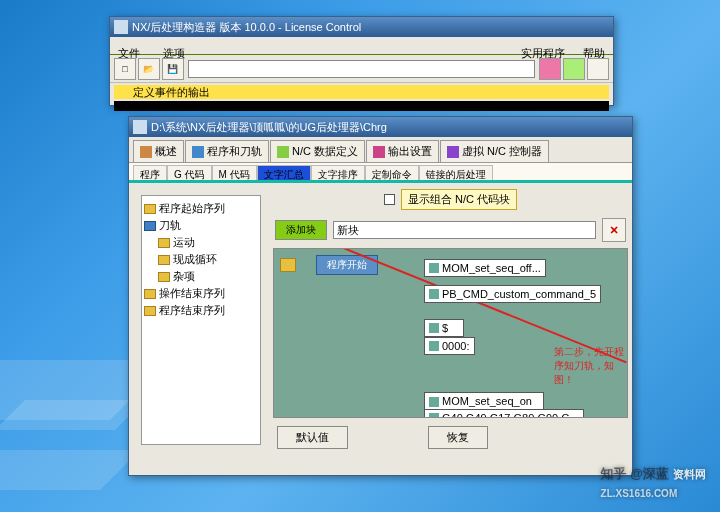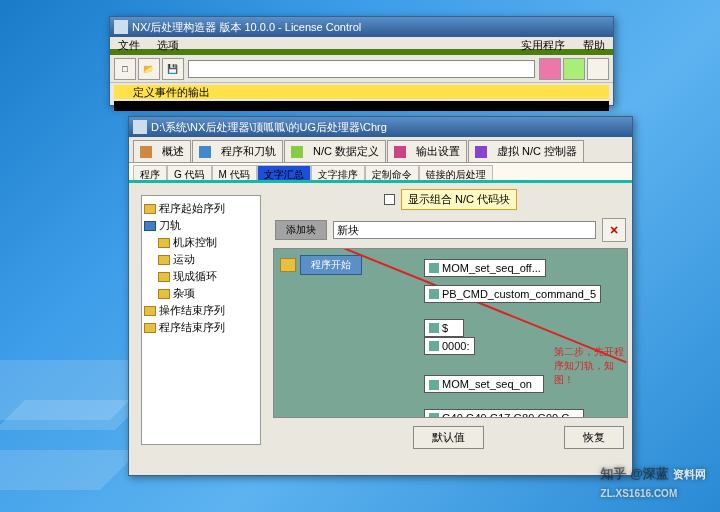--- a/index.html
+++ b/index.html
@@ -6,57 +6,57 @@
 body{width:720px;height:512px;background:linear-gradient(135deg,#1a7bc9 0%,#3d9de8 30%,#5db3f0 60%,#2a8ad5 100%);position:relative;overflow:hidden}
 .bg-streak{position:absolute;background:rgba(255,255,255,0.15);transform:skewX(-45deg)}
 .bg-streak.s1{width:180px;height:60px;left:-40px;top:360px}
 .bg-streak.s2{width:120px;height:30px;left:10px;top:400px}
 .bg-streak.s3{width:140px;height:40px;left:-20px;top:450px}
 .win{position:absolute;background:#eae7de;border:1px solid #3a5f8a;box-shadow:2px 2px 8px rgba(0,0,0,0.4)}
 .win1{left:109px;top:16px;width:505px;height:90px}
 .win2{left:128px;top:116px;width:505px;height:360px}
 .titlebar{height:20px;background:linear-gradient(#5a8fc7,#2d5a91);display:flex;align-items:center;padding:0 4px;color:#fff;font-size:10px}
 .titlebar .icon{width:14px;height:14px;background:#cde;margin-right:4px}
-.menubar{height:18px;background:#eae7de;display:flex;padding:0 4px;gap:9px;border-bottom:6px solid #4d7c0f}
+.menubar{height:18px;background:#eae7de;display:flex;padding:8px 4px;gap:15px;border-bottom:1px solid #4d7c0f}
 .menubar span{padding:1px 4px}
 .menubar .right{margin-left:auto;display:flex;gap:10px}
 .toolbar{height:28px;background:#eae7de;display:flex;align-items:center;padding:2px 4px;gap:2px;border-bottom:1px solid #bbb}
 .tbtn{width:22px;height:22px;border:1px solid #999;background:#f5f2e9;display:flex;align-items:center;justify-content:center;font-size:9px}
 .input-long{flex:1;height:18px;border:1px solid #888;background:#fff;margin:0 2px}
 .win1 .statusbar{height:14px;background:#ffe24a;margin:2px 4px;font-size:10px;padding:0 19px;display:flex;align-items:center}
 .win1 .blackbar{height:10px;background:#000;margin:2px 4px}
 .tabstrip{height:26px;background:#eae7de;display:flex;gap:1px;padding:3px 4px 0;border-bottom:1px solid #999}
-.tab{padding:3px 6px;border:1px solid #999;border-bottom:none;background:#f0eee5;font-size:10px;display:flex;align-items:center;gap:10px;white-space:nowrap}
+.tab{padding:3px 6px;border:1px solid #999;border-bottom:none;background:#f0eee5;font-size:10px;display:flex;align-items:center;gap:3px;white-space:nowrap}
 .tab .ti{width:12px;height:12px;background:#d4a}
 .subtabs{height:20px;background:#fbf9f0;display:flex;gap:0;padding:2px 4px 0;border-bottom:3px solid #14b8a6}
 .subtab{padding:2px 6px;border:1px solid #bbb;border-bottom:none;font-size:10px;background:#f5f2e9}
 .subtab.active{background:#1d4ed8}
 .body2{display:flex;height:calc(100% - 84px)}
 .tree{width:120px;background:#fff;border:1px solid #999;margin:12px;overflow:auto;font-size:10px;padding:4px 2px}
 .tree .node{display:flex;align-items:center;gap:3px;padding:1px 0;white-space:nowrap}
 .tree .nico{width:12px;height:10px;background:#e8c040;border:1px solid #aa8020}
 .tree .nico.blue{background:#4080c0;border-color:#205080}
 .tree .indent1{padding-left:14px}
 .main{flex:1;margin:4px 4px 4px 0;display:flex;flex-direction:column;gap:4px}
 .topctl{display:flex;align-items:center;gap:6px;padding:2px}
 .chk{width:11px;height:11px;border:1px solid #555;background:#fff}
 .yellownote{background:#fef9c3;padding:2px 6px;font-size:11px;border:1px solid #c9a820}
-.btn{padding:2px 10px;border:1px solid #888;background:#a3a3a3;font-size:10px}
+.btn{padding:2px 10px;border:1px solid #888;background:#84cc16;font-size:10px}
 .selbox{flex:1;height:18px;border:1px solid #888;background:#fff;padding:0 3px;font-size:10px;display:flex;align-items:center}
 .xbtn{width:24px;height:24px;border:1px solid #999;background:#f5f2e9;display:flex;align-items:center;justify-content:center;color:#c00;font-weight:bold}
 .canvas{flex:1;background:#7aa695;border:1px solid #888;position:relative;overflow:hidden}
-.cv-head{position:absolute;left:6px;top:6px;display:flex;align-items:center;gap:4px}
+.cv-head{position:absolute;left:6px;top:6px;display:flex;align-items:center;gap:20px}
 .cv-head .hico{width:16px;height:14px;background:#e8c040;border:1px solid #aa8020}
 .cv-head .hlabel{background:#5a8fc7;color:#fff;padding:2px 10px;font-size:10px;border:1px solid #2d5a91}
 .node-box{position:absolute;background:#fff;border:1px solid #555;padding:2px 4px;font-size:9px;min-width:110px;display:flex;align-items:center;gap:3px}
 .node-box .nb-ico{width:10px;height:10px;background:#6a9}
 .node-box.small{min-width:40px}
 .redline{position:absolute;border-top:2px solid #d22;transform-origin:left center}
 .annot{position:absolute;color:#d22;font-size:10px}
-.btnrow{display:flex;gap:80px;justify-content:flex-end;padding:4px}
+.btnrow{display:flex;gap:80px;justify-content:flex-start;padding:4px}
 .btn2{padding:3px 18px;border:1px solid #888;background:#efece3;font-size:11px}
 .watermark{position:absolute;right:14px;bottom:12px;font-size:15px;color:rgba(255,255,255,0.85);font-weight:bold;text-shadow:0 0 4px rgba(0,0,0,0.5)}
 .watermark .zh{color:rgba(30,40,60,0.65);font-size:13px}
 </style>
 </head>
 <body>
 
 <div class="bg-streak s1"></div>
 <div class="bg-streak s2"></div>
 <div class="bg-streak s3"></div>
@@ -130,24 +130,20 @@
       <div class="node">
           <div class="nico"></div>
           <span>程序起始序列</span>
         </div>
       <div class="node">
           <div class="nico blue"></div>
           <span>刀轨</span>
         </div>
       <div class="node indent1">
           <div class="nico"></div>
-          <span>机床控制</span>
-        </div>
-      <div class="node indent1">
-          <div class="nico"></div>
           <span>运动</span>
         </div>
       <div class="node indent1">
           <div class="nico"></div>
           <span>现成循环</span>
         </div>
       <div class="node indent1">
           <div class="nico"></div>
           <span>杂项</span>
         </div>
@@ -189,21 +185,21 @@
               <span>PB_CMD_custom_command_5</span>
             </div>
             <div class="node-box small" style="left: 150px; top: 70px; min-width: 40px;">
               <div class="nb-ico"></div>
               <span>$</span>
             </div>
             <div class="node-box small" style="left: 150px; top: 88px; min-width: 50px;">
               <div class="nb-ico"></div>
               <span>0000:</span>
             </div>
-            <div class="node-box" style="left: 150px; top: 126px; min-width: 120px; align-items: flex-end;">
+            <div class="node-box" style="left: 150px; top: 143px; min-width: 120px; align-items: flex-end;">
               <div class="nb-ico"></div>
               <span>MOM_set_seq_on</span>
             </div>
             <div class="node-box" style="left: 150px; top: 160px; min-width: 150px;">
               <div class="nb-ico"></div>
               <span>G40 G49 G17 G80 G90 G...</span>
             </div>
           </div>
       </div>
       <div class="btnrow">

